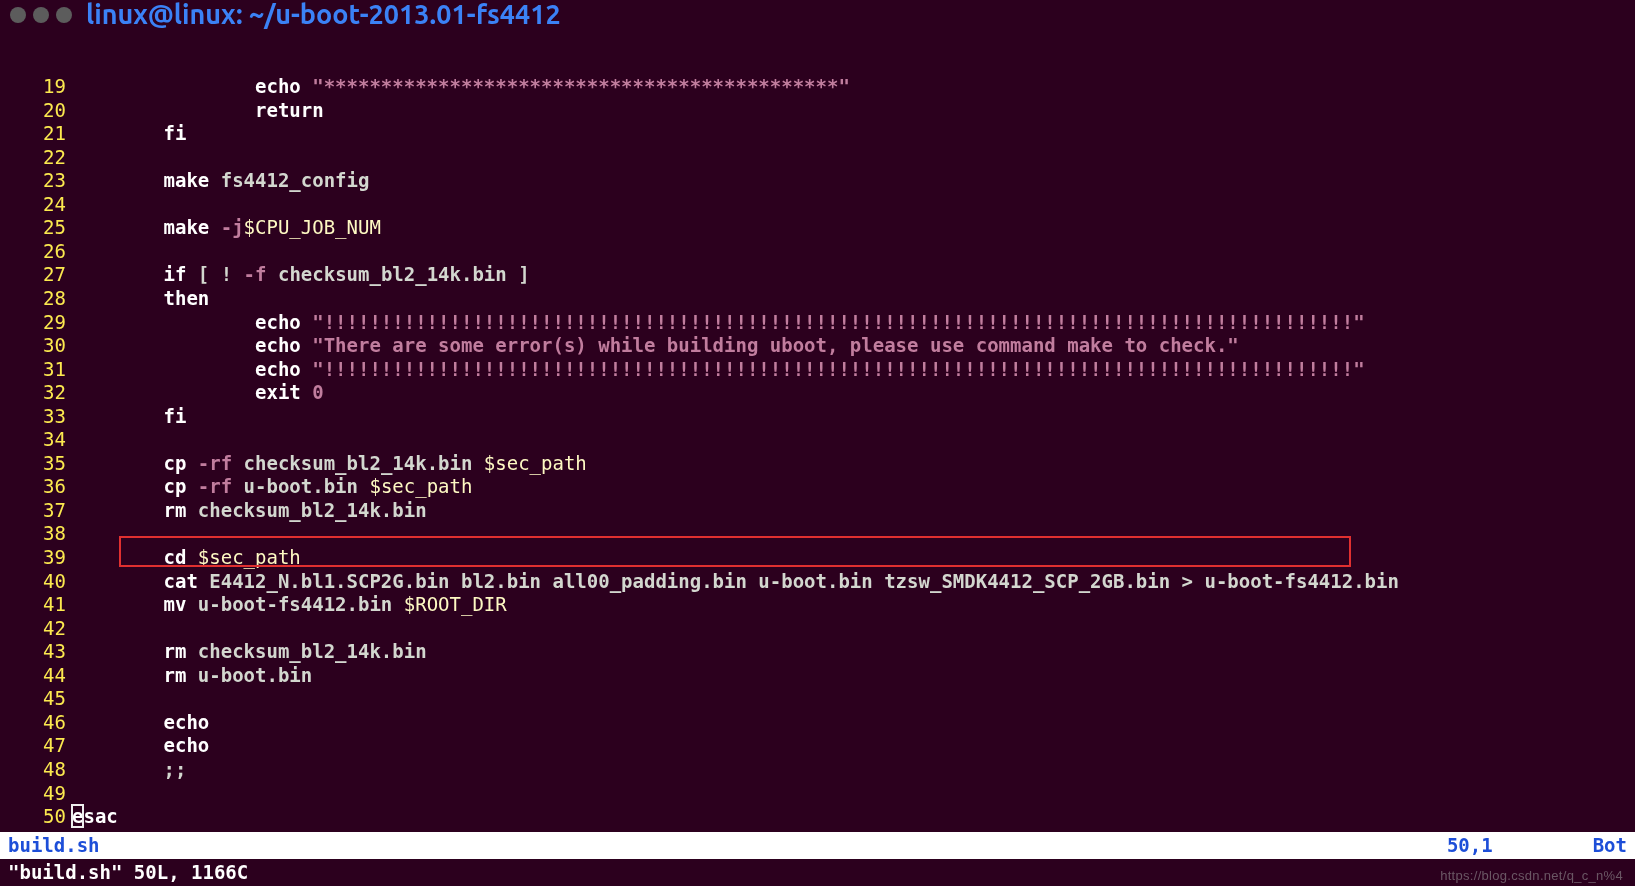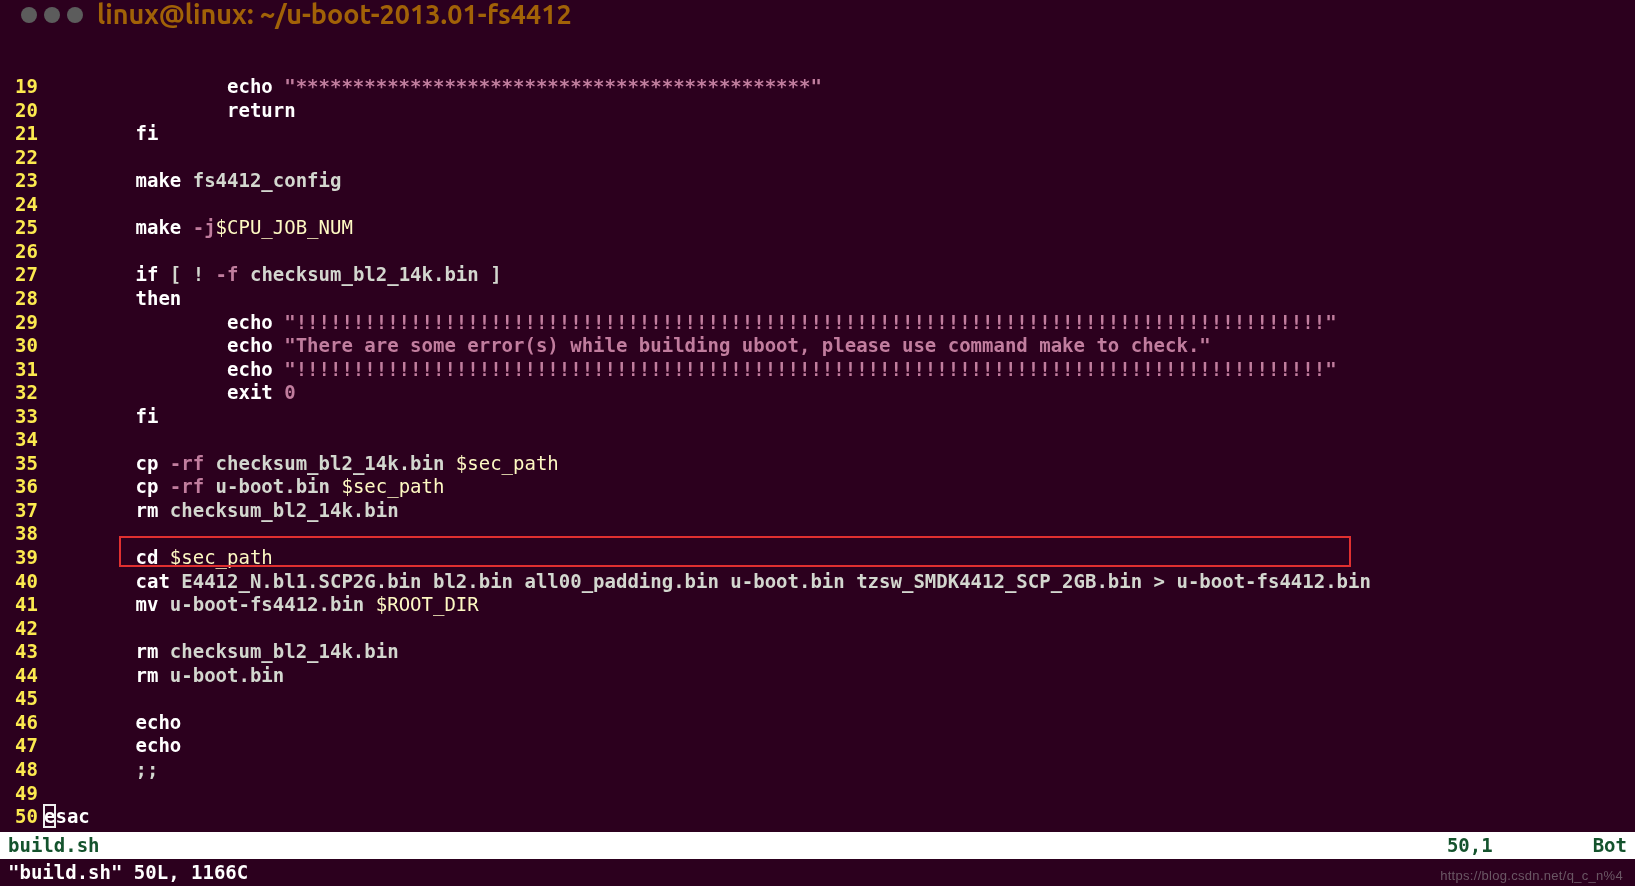--- a/index.html
+++ b/index.html
@@ -11,22 +11,22 @@
     line-height: 1.24;
     color: #d3d7cf;
     position: relative;
   }
   .titlebar {
     position: absolute;
     top: 0; left: 0; right: 0;
     height: 30px;
     display: flex;
     align-items: center;
-    padding-left: 21px;
-    color: #a16207;
+    padding-left: 10px;
+    color: #3b82f6;
     font-family: "Ubuntu", sans-serif;
     font-size: 27px;
     font-weight: bold;
     background: rgba(0,0,0,0);
     z-index: 5;
   }
   .window-buttons {
     display: flex;
     gap: 7px;
     margin-right: 14px;
@@ -45,23 +45,24 @@
   }
   .line {
     display: flex;
     align-items: baseline;
   }
   .gutter {
     width: 44px;
     min-width: 44px;
     text-align: right;
     color: #fce94f;
-    font-weight: bold;
+    font-weight: normal;
     padding-right: 6px;
     user-select: none;
+    margin-left: 28px;
   }
   .code {
     flex: 1;
     color: #d3d7cf;
     white-space: pre;
     font-weight: bold;
     position: relative;
   }
   
   .kw  { color: #ffffff; font-weight: bold; }  
@@ -78,21 +79,21 @@
     border: 2px solid #e03030;
     background: transparent;
     pointer-events: none;
     z-index: 3;
   }
   .statusbar {
     position: absolute;
     left: 0; right: 0; bottom: 27px;
     height: 27px;
     background: #ffffff;
-    color: #14532d;
+    color: #1d4ed8;
     font-weight: bold;
     display: flex;
     align-items: center;
     padding: 0 8px;
     justify-content: space-between;
   }
   .statusbar .sb-left { }
   .statusbar .sb-right { display: flex; gap: 100px; }
   .commandbar {
     position: absolute;

